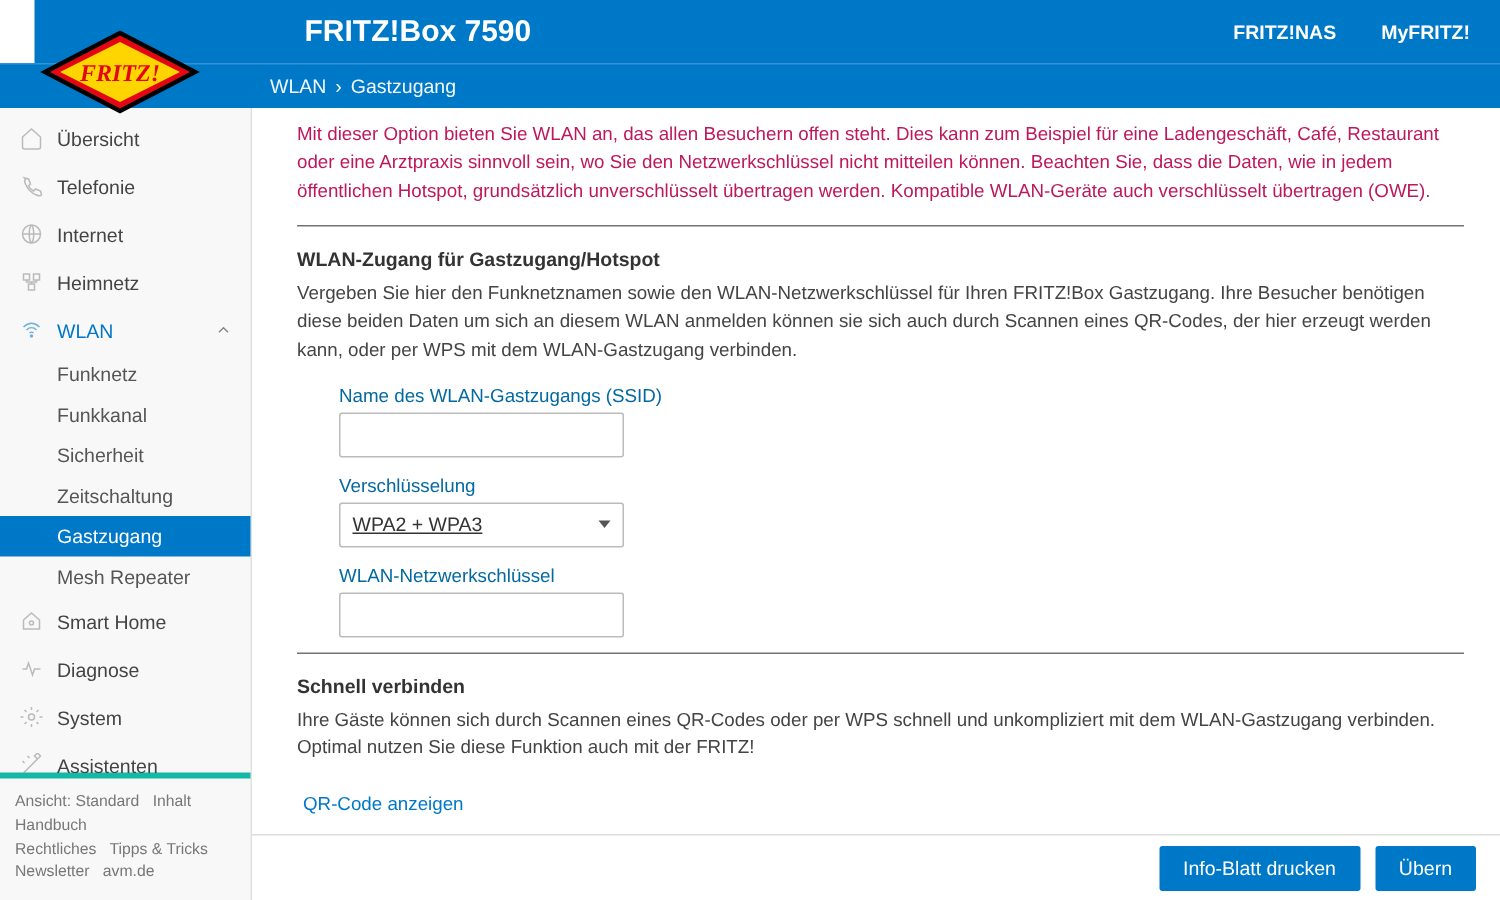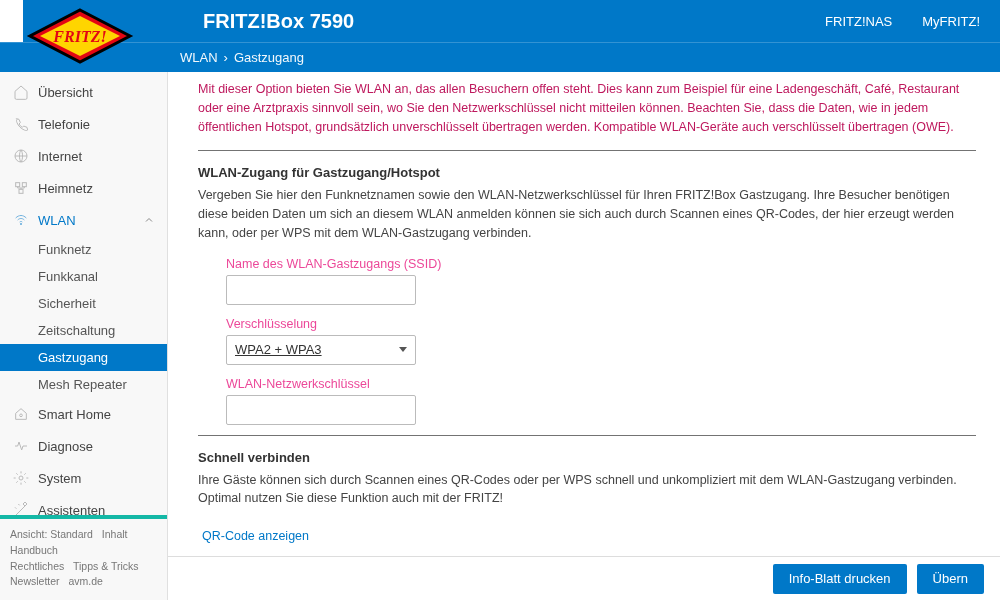--- a/index.html
+++ b/index.html
@@ -1,24 +1,24 @@
 <!DOCTYPE html>
 <html><head>
 <meta charset="utf-8">
 <style>
 * { box-sizing: border-box; margin: 0; padding: 0; }
 body { font-family: -apple-system, BlinkMacSystemFont, "Segoe UI", Arial, sans-serif; font-size: 13px; color: #333; background: #fff; overflow: hidden; }
 .header { background: #0078c8; color: #fff; height: 42px; display: flex; align-items: center; padding-left: 180px; position: relative; margin-left: 23px; }
 .header-title { font-size: 20px; font-weight: 600; }
 .header-links { position: absolute; right: 20px; display: flex; gap: 30px; font-size: 13px; }
-.header-links span { cursor: pointer; }
+.header-links span { cursor: pointer; font-weight: bold; }
 .breadcrumb { background: #0078c8; color: #fff; height: 30px; display: flex; align-items: center; padding-left: 180px; font-size: 13px; border-top: 1px solid rgba(255,255,255,0.2); }
 .breadcrumb span { opacity: 0.95; }
 .breadcrumb .sep { margin: 0 6px; }
-.logo { position: absolute; top: 8px; left: 20px; width: 120px; height: 56px; z-index: 10; }
+.logo { position: absolute; top: 20px; left: 20px; width: 120px; height: 56px; z-index: 10; }
 .logo svg { width: 100%; height: 100%; }
 .layout { display: flex; height: calc(600px - 72px); }
 .sidebar { width: 168px; background: #f8f8f8; border-right: 1px solid #e0e0e0; display: flex; flex-direction: column; padding-top: 4px; position: relative; }
 .nav { flex: 1; overflow-y: auto; }
 .nav-item { display: flex; align-items: center; padding: 7px 12px 7px 12px; cursor: pointer; color: #444; font-size: 13px; }
 .nav-item.active { color: #0078c8; font-weight: 500; }
 .nav-icon { width: 18px; height: 18px; margin-right: 8px; display: inline-flex; align-items: center; justify-content: center; opacity: 0.55; }
 .nav-icon svg { width: 16px; height: 16px; stroke: #888; fill: none; stroke-width: 1.5; }
 .nav-item.active .nav-icon svg { stroke: #0078c8; }
 .nav-chevron { margin-left: auto; width: 12px; height: 12px; }
@@ -28,21 +28,21 @@
 .subnav-item.selected { background: #0078c8; color: #fff; }
 .sidebar-footer { padding: 8px 10px 10px; font-size: 10.5px; color: #777; line-height: 1.5; border-top: 4px solid #14b8a6; }
 .sidebar-footer span { white-space: nowrap; margin-right: 6px; cursor: pointer; }
 .main { flex: 1; overflow-y: auto; padding: 0 0 60px 0; position: relative; }
 .content { padding: 8px 24px 80px 30px; }
 .intro { color: #be185d; font-size: 12.5px; line-height: 1.5; margin-bottom: 14px; }
 .section { border-top: 1px solid #737373; padding-top: 14px; margin-top: 10px; }
 .section h3 { font-size: 13px; font-weight: 600; color: #333; margin-bottom: 6px; }
 .section .desc { font-size: 12.5px; color: #444; line-height: 1.5; margin-bottom: 14px; }
 .field { margin-top: 12px; margin-left: 28px; }
-.field-label { font-size: 12.5px; color: #ec4899; margin-bottom: 4px; display: block; }
+.field-label { font-size: 12.5px; color: #0369a1; margin-bottom: 4px; display: block; }
 .field input[type=text], .field .select { width: 190px; height: 30px; border: 1px solid #bbb; border-radius: 2px; padding: 0 8px; font-size: 13px; background: #fff; text-decoration: underline; }
 .field .select { display: flex; align-items: center; justify-content: space-between; cursor: pointer; }
 .field .select .caret { border-left: 4px solid transparent; border-right: 4px solid transparent; border-top: 5px solid #555; }
 .link-btn { display: inline-block; color: #0078c8; font-size: 12.5px; padding: 5px 4px; cursor: pointer; margin-top: 2px; }
 .more-settings { color: #0078c8; font-size: 12.5px; cursor: pointer; margin-top: 18px; display: inline-flex; align-items: center; gap: 4px; }
 .more-settings .tri { border-left: 4px solid transparent; border-right: 4px solid transparent; border-top: 5px solid #0078c8; }
 .footer-bar { position: absolute; bottom: 0; right: 0; left: 168px; height: 44px; border-top: 1px solid #ddd; background: #fff; display: flex; align-items: center; justify-content: flex-end; gap: 10px; padding-right: 16px; }
 .btn { background: #0078c8; color: #fff; border: none; height: 30px; padding: 0 16px; font-size: 13px; cursor: pointer; border-radius: 2px; }
 </style>
 </head>

